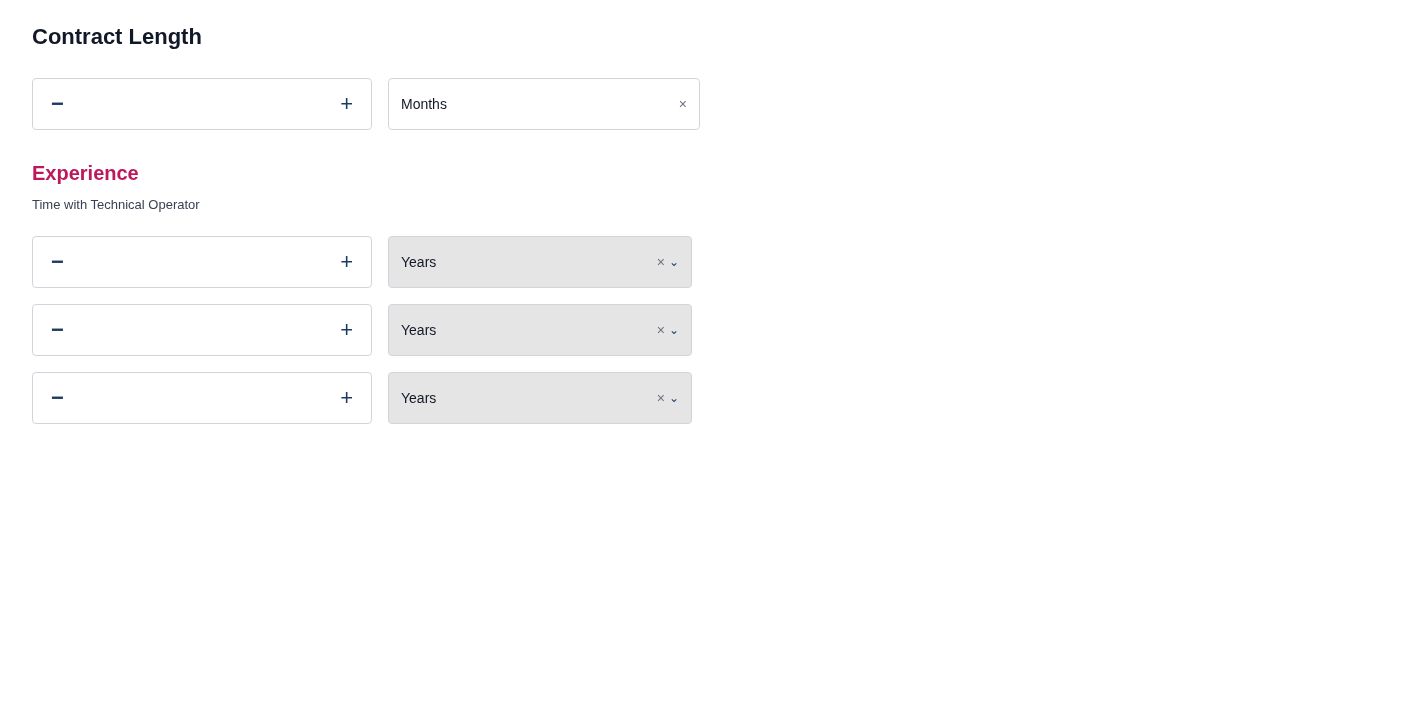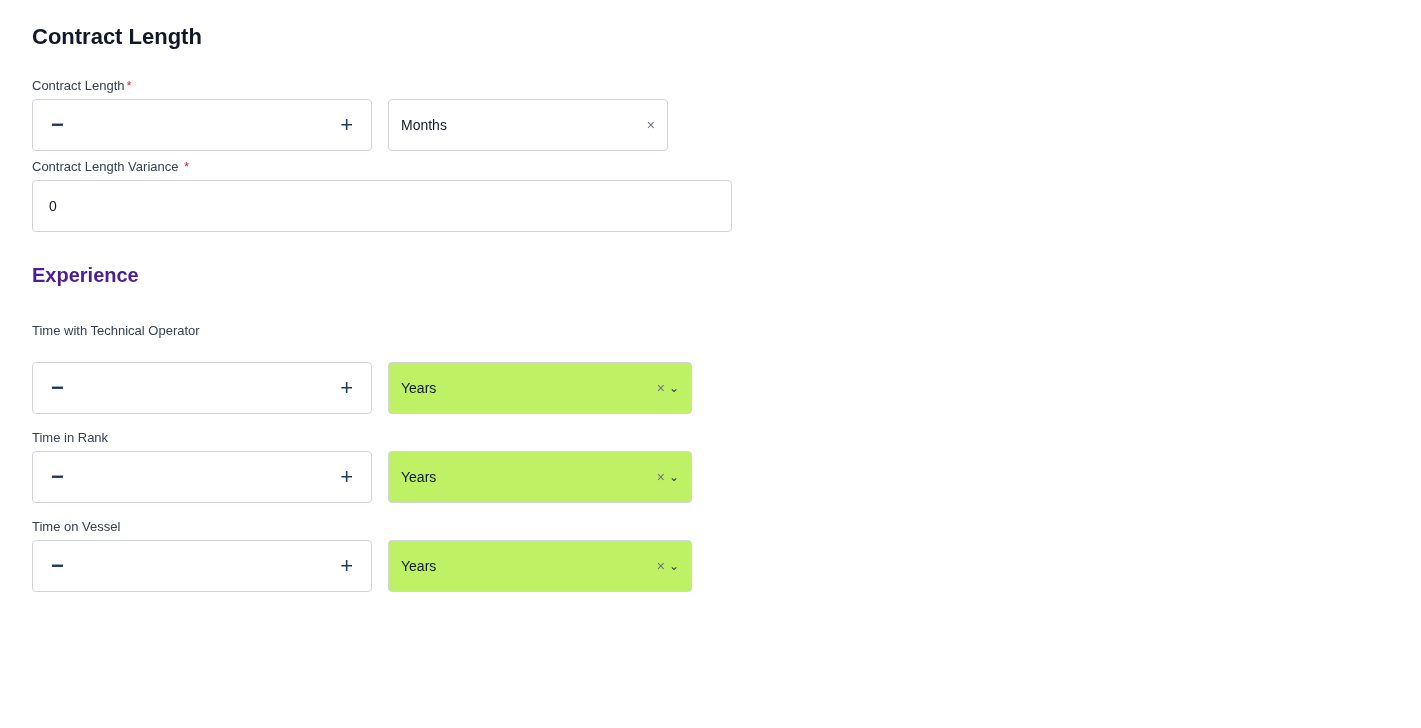--- a/index.html
+++ b/index.html
@@ -19,22 +19,22 @@
     .page-title {
       font-size: 22px;
       font-weight: 700;
       color: #111827;
       margin-bottom: 28px;
     }
 
     .section-title {
       font-size: 20px;
       font-weight: 700;
-      color: #4c1d95;
-      margin-bottom: 36px;
+      color: #be185d;
+      margin-bottom: 12px;
     }
 
     .form-group {
       display: flex;
       flex-direction: column;
       gap: 6px;
     }
 
     .form-group.full {
       flex: 1;
@@ -89,21 +89,21 @@
 
     .tag-input {
       display: flex;
       align-items: center;
       border: 1px solid #d1d5db;
       border-radius: 4px;
       padding: 17px 12px;
       height: 52px;
       background: #fff;
       gap: 8px;
-      width: 280px;
+      width: 312px;
     }
 
     .tag-text {
       font-size: 14px;
       color: #111827;
       flex: 1;
     }
 
     .tag-close {
       background: none;
@@ -115,21 +115,21 @@
       line-height: 1;
     }
 
     .select-input {
       display: flex;
       align-items: center;
       border: 1px solid #d1d5db;
       border-radius: 4px;
       padding: 0 12px;
       height: 52px;
-      background: #bef264;
+      background: #e5e5e5;
       gap: 8px;
       width: 304px;
       cursor: pointer;
     }
 
     .select-text {
       font-size: 14px;
       color: #111827;
       flex: 1;
     }
@@ -185,43 +185,34 @@
 </head>
 <body>
 
 <h1 class="page-title">Contract Length</h1>
 
 <div>
 
   <div class="contract-row">
 
     <div class="form-group">
-      <label class="form-label">
-        <span>Contract Length</span><span class="required-star">*</span>
-      </label>
       <div class="stepper-input">
         <button class="stepper-btn stepper-minus">−</button>
         <button class="stepper-btn stepper-plus">+</button>
       </div>
     </div>
 
     <div class="form-group">
       <div class="tag-input">
         <span class="tag-text">Months</span>
         <button class="tag-close">×</button>
       </div>
     </div>
   </div>
 
-  <div class="form-group full" style="margin-top: 8px; max-width: 700px;">
-    <label class="form-label">
-      <span>Contract Length Variance</span><span class="required-star"> *</span>
-    </label>
-    <input type="text" class="variance-input" value="0" style="">
-  </div>
 
 </div>
 
 <div class="experience-section" style="margin-top: 32px;">
   <h2 class="section-title">Experience</h2>
 
   <div style="margin-bottom: 16px;">
     <label class="form-label" style="margin-bottom: 24px; display: block;">Time with Technical Operator</label>
     <div class="field-pair">
       <div class="stepper-input">
@@ -232,38 +223,36 @@
         <span class="select-text">Years</span>
         <div class="select-controls">
           <button class="select-clear">×</button>
           <span class="select-chevron">⌄</span>
         </div>
       </div>
     </div>
   </div>
 
   <div style="margin-bottom: 16px;">
-    <label class="form-label" style="margin-bottom: 6px; display: block;">Time in Rank</label>
     <div class="field-pair">
       <div class="stepper-input">
         <button class="stepper-btn stepper-minus">−</button>
         <button class="stepper-btn stepper-plus">+</button>
       </div>
       <div class="select-input">
         <span class="select-text">Years</span>
         <div class="select-controls">
           <button class="select-clear">×</button>
           <span class="select-chevron">⌄</span>
         </div>
       </div>
     </div>
   </div>
 
   <div style="margin-bottom: 16px;">
-    <label class="form-label" style="margin-bottom: 6px; display: block;">Time on Vessel</label>
     <div class="field-pair">
       <div class="stepper-input">
         <button class="stepper-btn stepper-minus">−</button>
         <button class="stepper-btn stepper-plus">+</button>
       </div>
       <div class="select-input">
         <span class="select-text">Years</span>
         <div class="select-controls">
           <button class="select-clear">×</button>
           <span class="select-chevron">⌄</span>

